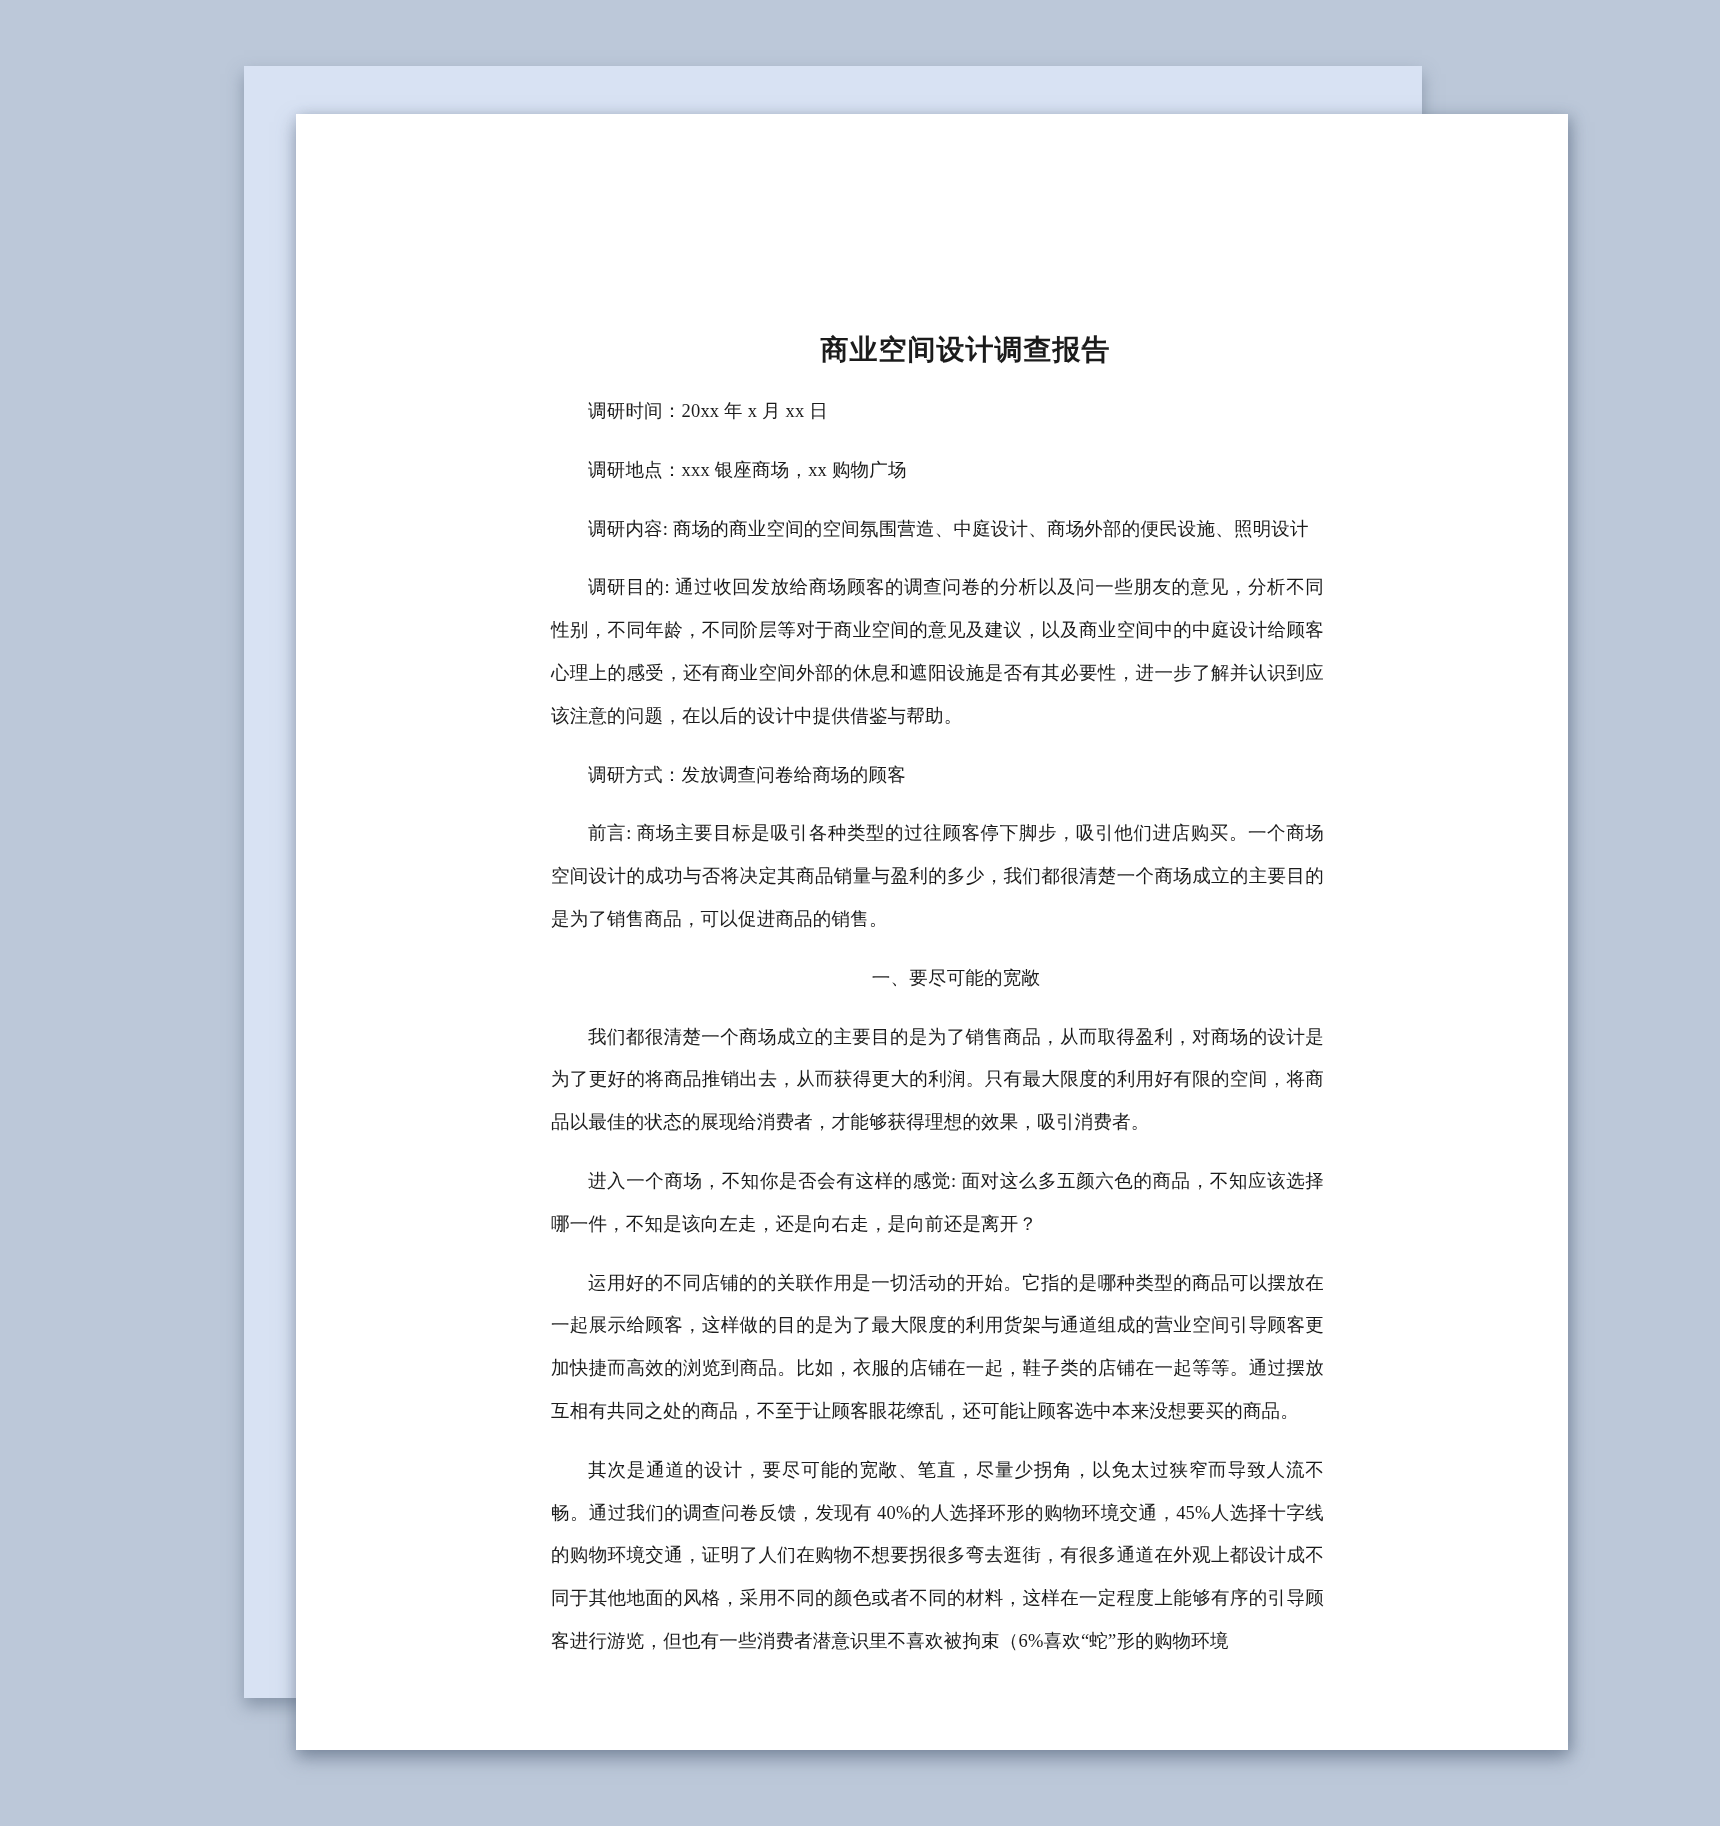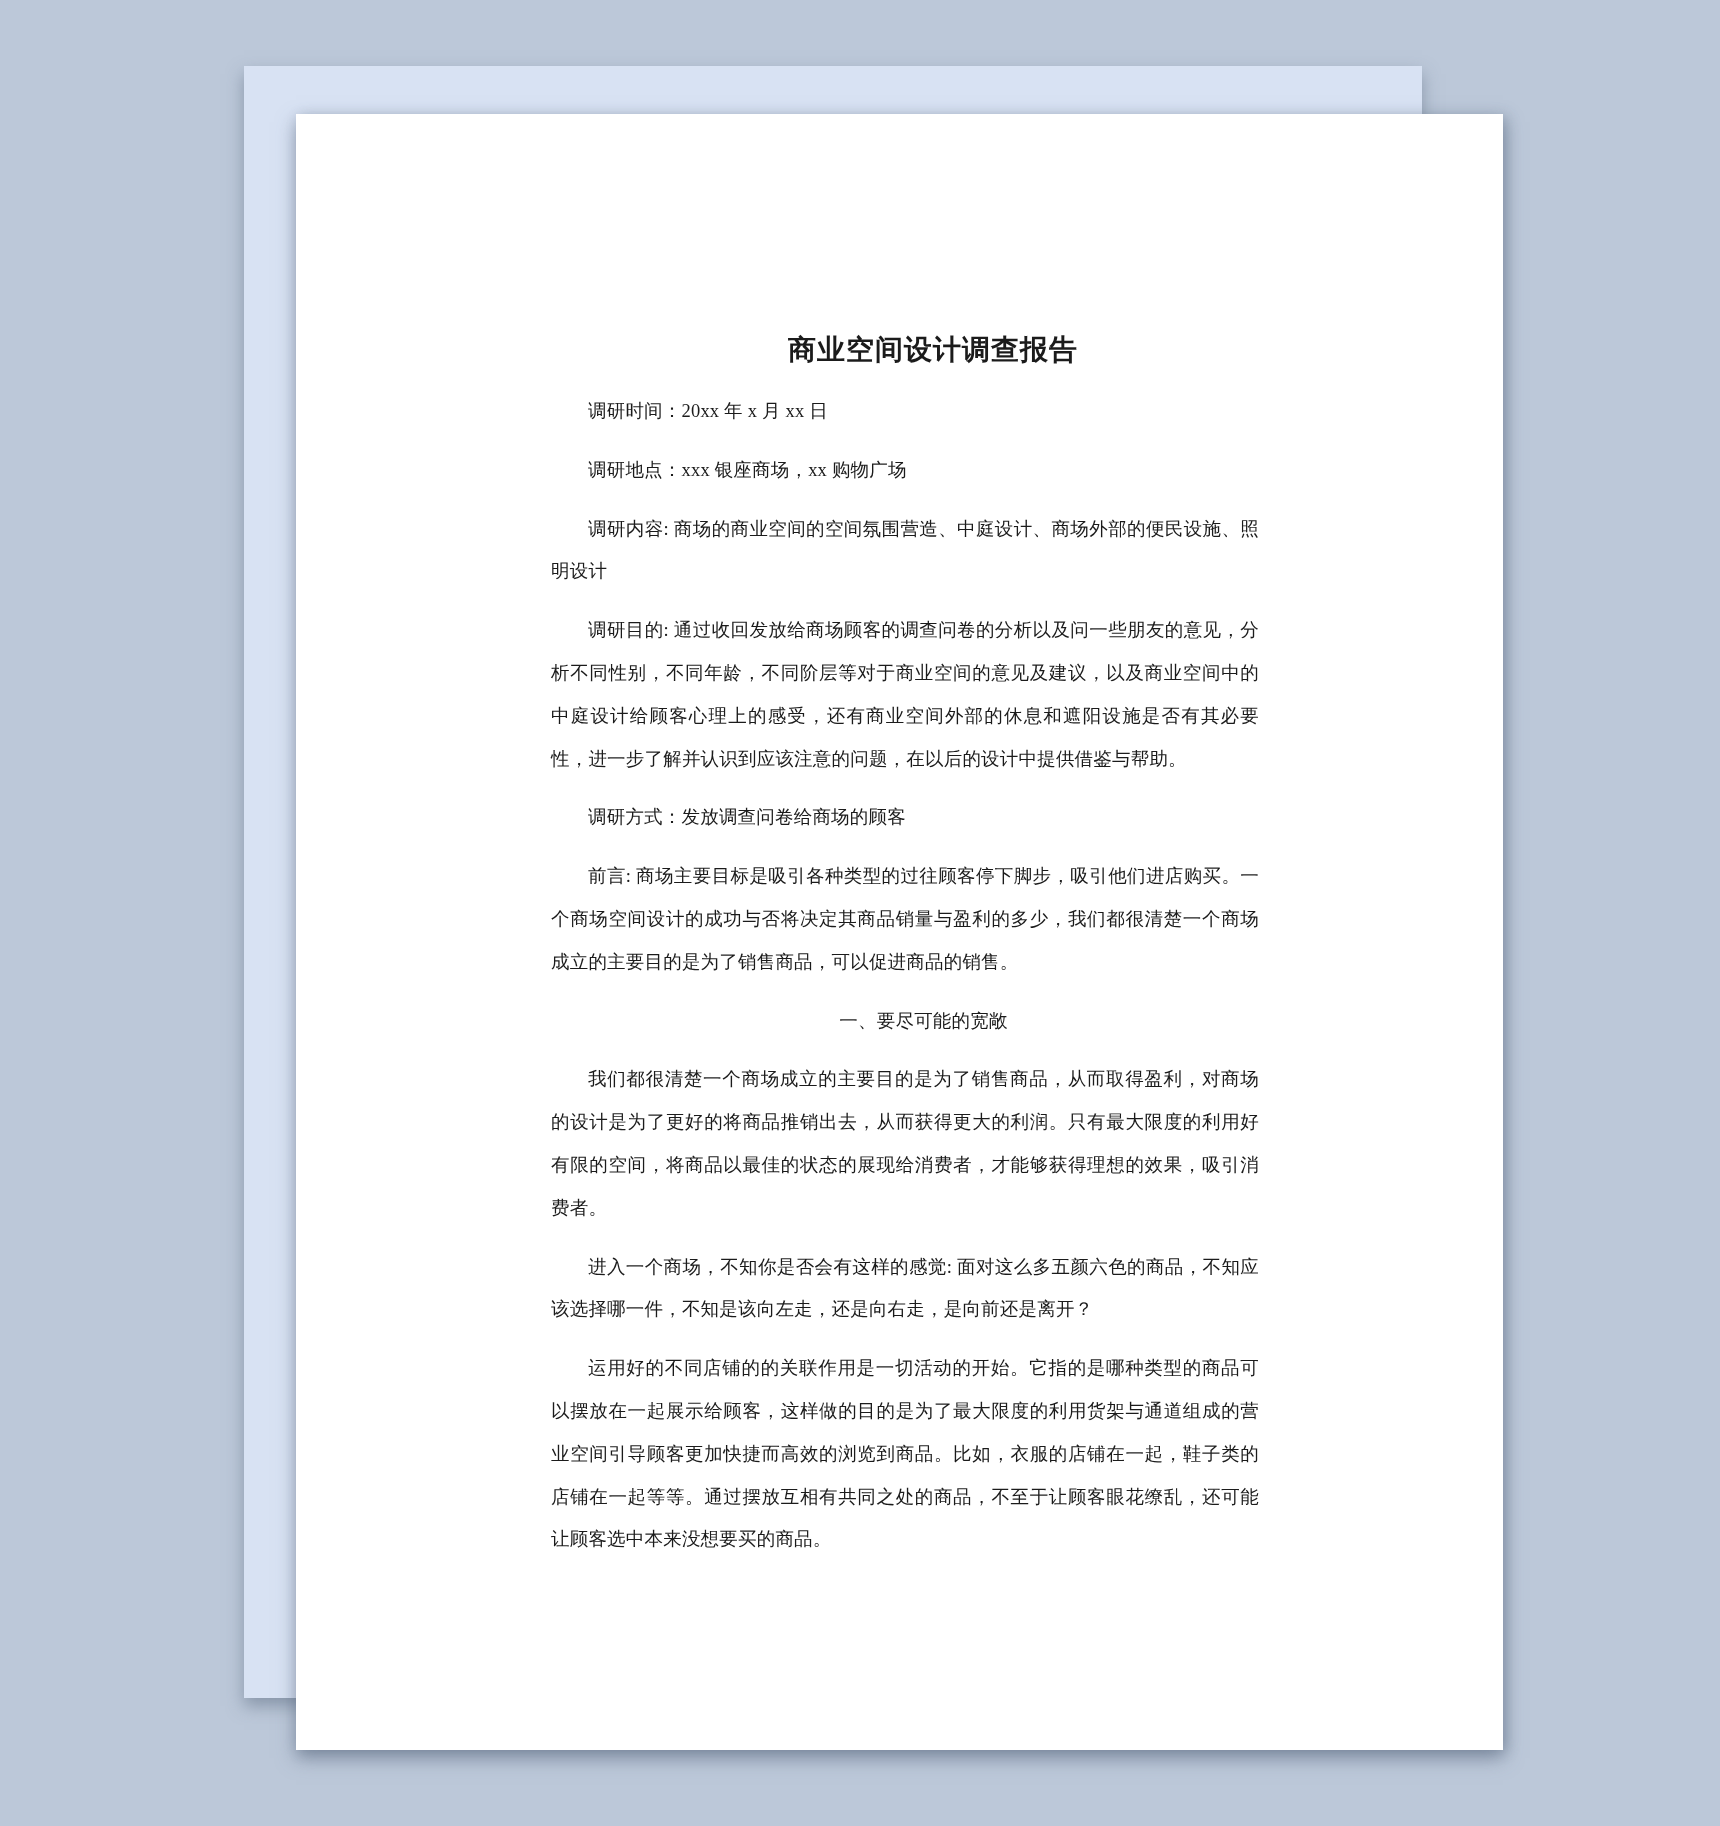--- a/index.html
+++ b/index.html
@@ -21,25 +21,24 @@
     top: 66px;
     width: 1178px;
     height: 1632px;
     background: #d8e2f3;
     box-shadow: 0 8px 16px rgba(84, 99, 122, 0.5);
   }
   .page-front {
     position: absolute;
     left: 296px;
     top: 114px;
-    width: 1175px;
+    width: 1272px;
     height: 1636px;
     background: #ffffff;
     box-shadow: 0 8px 18px rgba(84, 99, 122, 0.55), 4px 2px 12px rgba(84, 99, 122, 0.28);
-    padding-left: 32px;
   }
   .doc {
     position: absolute;
     left: 239px;
     right: 228px;
     top: 212px;
     color: #1b1b1b;
   }
   .doc-title {
     margin: 0 0 10px 0;
@@ -80,15 +79,16 @@
       <p>调研时间：20xx 年 x 月 xx 日</p>
       <p>调研地点：xxx 银座商场，xx 购物广场</p>
       <p>调研内容: 商场的商业空间的空间氛围营造、中庭设计、商场外部的便民设施、照明设计</p>
       <p>调研目的: 通过收回发放给商场顾客的调查问卷的分析以及问一些朋友的意见，分析不同性别，不同年龄，不同阶层等对于商业空间的意见及建议，以及商业空间中的中庭设计给顾客心理上的感受，还有商业空间外部的休息和遮阳设施是否有其必要性，进一步了解并认识到应该注意的问题，在以后的设计中提供借鉴与帮助。</p>
       <p>调研方式：发放调查问卷给商场的顾客</p>
       <p>前言: 商场主要目标是吸引各种类型的过往顾客停下脚步，吸引他们进店购买。一个商场空间设计的成功与否将决定其商品销量与盈利的多少，我们都很清楚一个商场成立的主要目的是为了销售商品，可以促进商品的销售。</p>
       <h2 class="section-heading">一、要尽可能的宽敞</h2>
       <p>我们都很清楚一个商场成立的主要目的是为了销售商品，从而取得盈利，对商场的设计是为了更好的将商品推销出去，从而获得更大的利润。只有最大限度的利用好有限的空间，将商品以最佳的状态的展现给消费者，才能够获得理想的效果，吸引消费者。</p>
       <p>进入一个商场，不知你是否会有这样的感觉: 面对这么多五颜六色的商品，不知应该选择哪一件，不知是该向左走，还是向右走，是向前还是离开？</p>
       <p>运用好的不同店铺的的关联作用是一切活动的开始。它指的是哪种类型的商品可以摆放在一起展示给顾客，这样做的目的是为了最大限度的利用货架与通道组成的营业空间引导顾客更加快捷而高效的浏览到商品。比如，衣服的店铺在一起，鞋子类的店铺在一起等等。通过摆放互相有共同之处的商品，不至于让顾客眼花缭乱，还可能让顾客选中本来没想要买的商品。</p>
+      <p>其次是通道的设计，要尽可能的宽敞、笔直，尽量少拐角，以免太过狭窄而导致人流不畅。通过我们的调查问卷反馈，发现有 40%的人选择环形的购物环境交通，45%人选择十字线的购物环境交通，证明了人们在购物不想要拐很多弯去逛街，有很多通道在外观上都设计成不同于其他地面的风格，采用不同的颜色或者不同的材料，这样在一定程度上能够有序的引导顾客进行游览，但也有一些消费者潜意识里不喜欢被拘束（6%喜欢“蛇”形的购物环境</p>
     </div>
   </div>
 </div>
 
 </body></html>

